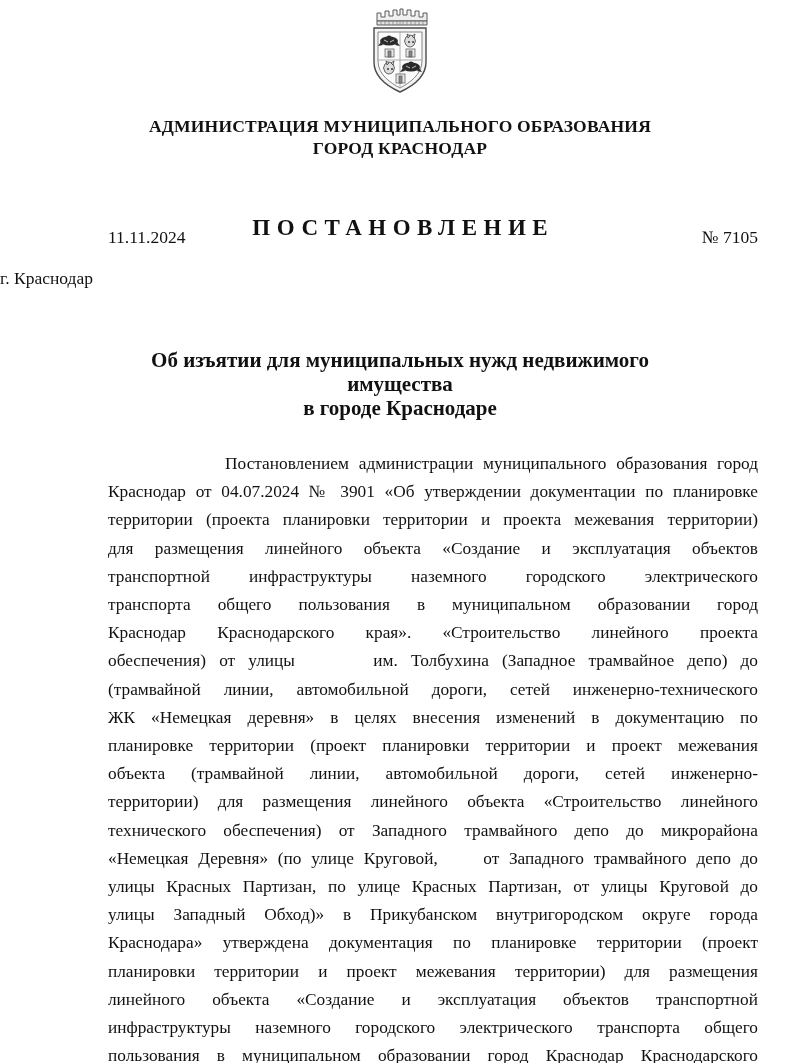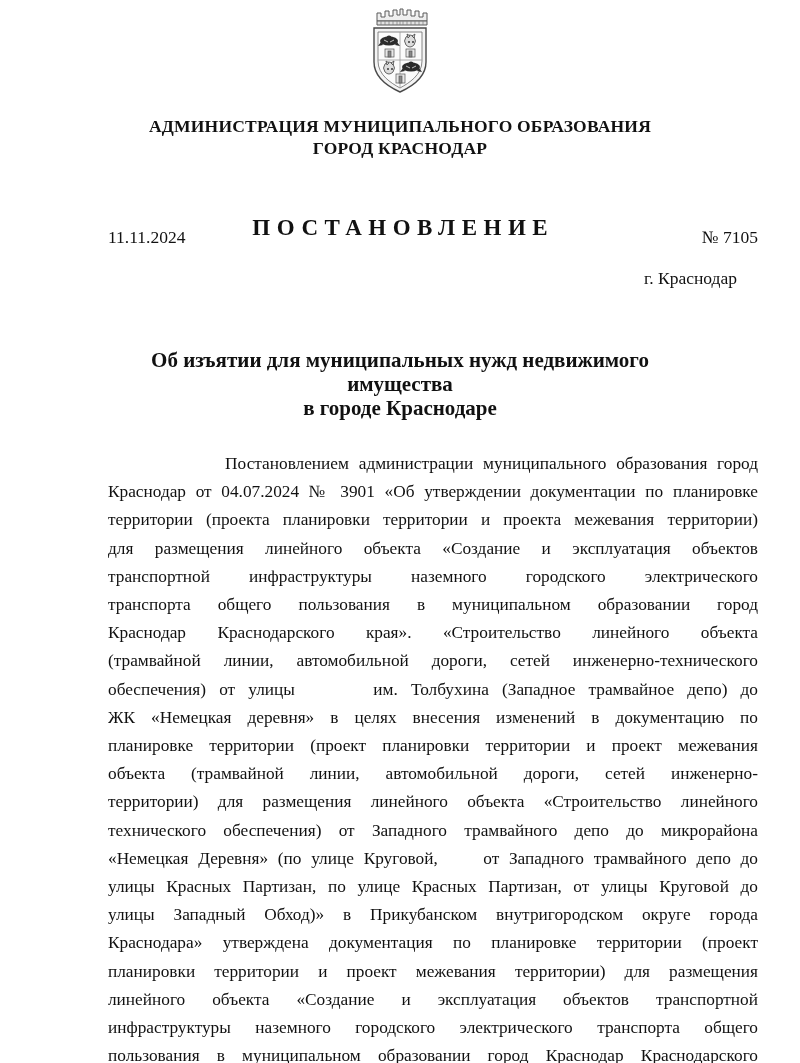--- a/index.html
+++ b/index.html
@@ -73,23 +73,23 @@
     justify-content: space-between;
     align-items: flex-start;
     font-size: 17.5px;
   }
   .meta-row .doc-date { white-space: nowrap; }
   .meta-row .doc-number { white-space: nowrap; }
 
   .doc-city {
     position: absolute;
     top: 268px;
-    left: 8px;
+    left: 0;
     width: 729px;
-    text-align: right;
+    text-align: left;
     font-size: 17.5px;
   }
 
   
   .doc-subject {
     position: absolute;
     top: 348px;
     left: 140px;
     width: 520px;
     text-align: center;
@@ -222,23 +222,23 @@
   </div>
 
   <div class="body-text">
     <p id="body-paragraph">
         <span class="jline">            Постановлением администрации муниципального образования город</span>
         <span class="jline">Краснодар от 04.07.2024 № 3901 «Об утверждении документации по планировке</span>
         <span class="jline">территории (проекта планировки территории и проекта межевания территории)</span>
         <span class="jline">для размещения линейного объекта «Создание и эксплуатация объектов</span>
         <span class="jline">транспортной инфраструктуры наземного городского электрического</span>
         <span class="jline">транспорта общего пользования в муниципальном образовании город</span>
-        <span class="jline">Краснодар Краснодарского края». «Строительство линейного объекта</span>
+        <span class="jline">Краснодар Краснодарского края». «Строительство линейного проекта</span>
+        <span class="jline">обеспечения) от улицы <span class="gap-sm"></span> им. Толбухина (Западное трамвайное депо) до</span>
         <span class="jline">(трамвайной линии, автомобильной дороги, сетей инженерно-технического</span>
-        <span class="jline">обеспечения) от улицы <span class="gap-sm"></span> им. Толбухина (Западное трамвайное депо) до</span>
         <span class="jline">ЖК «Немецкая деревня» в целях внесения изменений в документацию по</span>
         <span class="jline">планировке территории (проект планировки территории и проект межевания</span>
         <span class="jline">объекта (трамвайной линии, автомобильной дороги, сетей инженерно-</span>
         <span class="jline">территории) для размещения линейного объекта «Строительство линейного</span>
         <span class="jline">технического обеспечения) от Западного трамвайного депо до микрорайона</span>
         <span class="jline">«Немецкая Деревня» (по улице Круговой, <span class="gap-xs"></span> от Западного трамвайного депо до</span>
         <span class="jline">улицы Красных Партизан, по улице Красных Партизан, от улицы Круговой до</span>
         <span class="jline">улицы Западный Обход)» в Прикубанском внутригородском округе города</span>
         <span class="jline">Краснодара» утверждена документация по планировке территории (проект</span>
         <span class="jline">планировки территории и проект межевания территории) для размещения</span>

